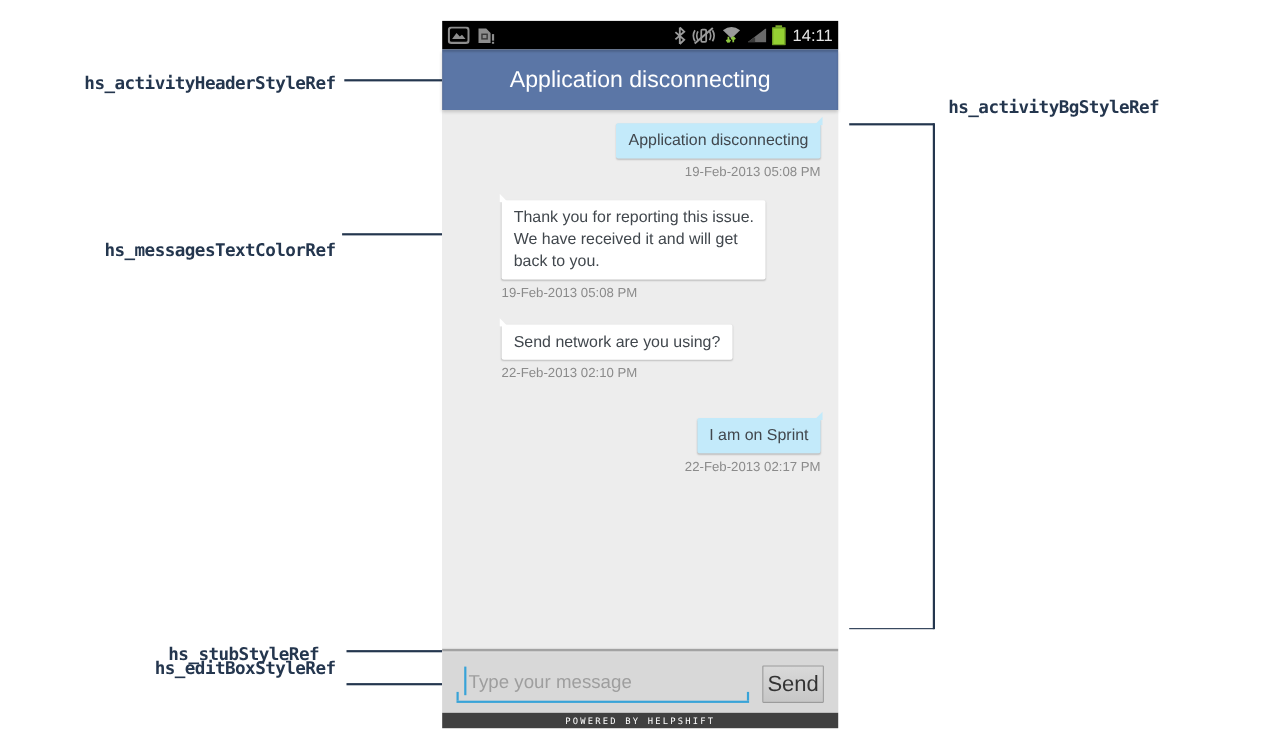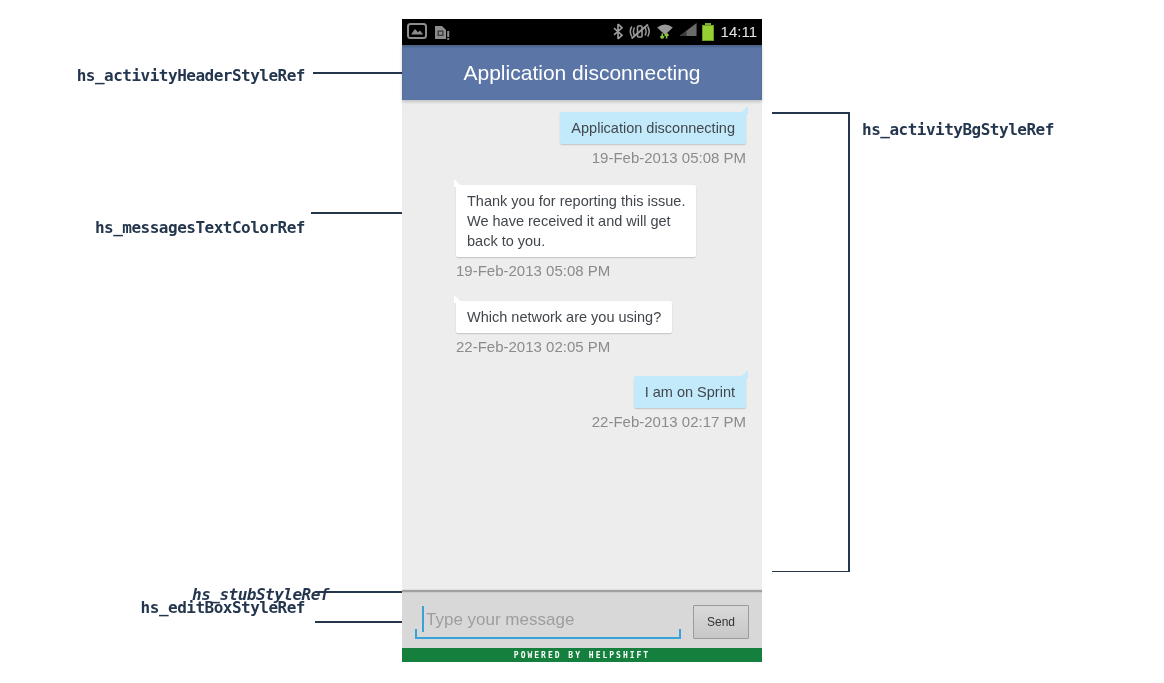--- a/index.html
+++ b/index.html
@@ -13,21 +13,21 @@
          white-space:nowrap; }
   .ann-line { position:absolute; background:#24364e; height:1.5px; }
   .ann-vline { position:absolute; background:#24364e; width:1.5px; }
 
   
   .phone { position:absolute; left:402px; top:19px; width:360px; height:643px;
            background:#ededed; box-shadow:0 0 0 0 transparent; }
 
   .status-bar { height:26px; background:#000; display:flex; align-items:center;
                 justify-content:space-between; padding:0 5px; }
-  .sb-left, .sb-right { display:flex; align-items:flex-start; gap:5px; }
+  .sb-left, .sb-right { display:flex; align-items:center; gap:5px; }
   .sb-time { color:#e6e6e6; font-size:15px; margin-left:2px; }
   .signal-tri { width:17px; height:13px; background:#6a6a6a;
                 clip-path:polygon(100% 0, 100% 100%, 0 100%); position:relative; }
   .signal-tri .fill { position:absolute; left:0; bottom:0; width:7px; height:5px;
                 background:#3c3c3c; clip-path:polygon(100% 0, 100% 100%, 0 100%); }
   .battery { width:12px; height:18px; position:relative; }
   .battery .tip { position:absolute; top:0; left:3px; width:6px; height:2px; background:#7fae2c; }
   .battery .body { position:absolute; top:2px; left:0; width:12px; height:16px;
                    background:#95d133; border:1px solid #6f9e23; }
 
@@ -45,60 +45,60 @@
             padding:6px 11px; border-radius:2px; white-space:pre-line;
             box-shadow:0 1px 1.5px rgba(0,0,0,0.18); }
   .bubble.user  { background:#c3eafa; }
   .bubble.agent { background:#ffffff; }
   .bubble.user::after { content:""; position:absolute; right:-2px; top:-6px;
             width:8px; height:8px; background:#c3eafa;
             clip-path:polygon(100% 0, 100% 100%, 0 100%); }
   .bubble.agent::after { content:""; position:absolute; left:-2px; top:-6px;
             width:8px; height:8px; background:#ffffff;
             clip-path:polygon(0 0, 100% 100%, 0 100%); }
-  .ts { font-size:15px; color:#8b8b8b; margin-top:5px;text-align:right; }
+  .ts { font-size:12px; color:#8b8b8b; margin-top:5px;text-align:right; }
 
   .stub { height:4px; background:linear-gradient(#dedede 0 25%, #a2a2a2 25% 75%, #cccccc 75% 100%); }
 
   .composer { height:55px; background:#d8d8d8; display:flex; align-items:flex-end;
               padding:0 13px 9px 13px; }
   .edit-box { flex:1; height:36px; position:relative; border-bottom:2px solid #38a3d8; }
   .edit-box::before, .edit-box::after { content:""; position:absolute; bottom:0;
               width:2px; height:8px; background:#38a3d8; }
   .edit-box::before { left:0; } .edit-box::after { right:0; }
   .cursor { position:absolute; left:7px; bottom:5px; width:2px; height:26px; background:#38a3d8; }
   .placeholder { position:absolute; left:11px; bottom:7px; font-size:17px; color:#9e9e9e; }
   .send { margin-left:12px; width:56px; height:34px; flex:0 0 auto;
           background:linear-gradient(#d9d9d9,#c7c7c7); border:1px solid #9b9b9b;
-          border-radius:1px; font-size:12px; color:#333; font-family:"Liberation Sans",sans-serif; }
+          border-radius:1px; font-size:20px; color:#333; font-family:"Liberation Sans",sans-serif; }
 
-  .powered { height:14px; background:#15803d; color:#fff; display:flex; align-items:center;
+  .powered { height:14px; background:#404040; color:#fff; display:flex; align-items:center;
              justify-content:center; font-family:"DejaVu Sans Mono", monospace;
-             font-size:8px; font-weight:bold; letter-spacing:2px; }
+             font-size:8px; font-weight:normal; letter-spacing:2px; }
 
   svg { display:block; }
 </style>
 </head>
 <body>
 
 <div class="canvas">
 
   <span class="ann" style="top:66px; right:859px;">hs_activityHeaderStyleRef</span>
   <div class="ann-line" style="left:313px; top:72px; width:89px;"></div>
 
   <span class="ann" style="top:218px; right:859px;">hs_messagesTextColorRef</span>
   <div class="ann-line" style="left:311px; top:212px; width:91px;"></div>
 
-  <span class="ann" style="top:585px; right:835px;font-style:italic;">hs_stubStyleRef</span>
+  <span class="ann" style="top:585px; right:874px;">hs_stubStyleRef</span>
   <div class="ann-line" style="left:315px; top:591px; width:87px;"></div>
 
   <span class="ann" style="top:598px; right:859px;">hs_editBoxStyleRef</span>
   <div class="ann-line" style="left:315px; top:621px; width:87px;"></div>
 
-  <span class="ann" style="top:120px; left:862px;">hs_activityBgStyleRef</span>
+  <span class="ann" style="top:88px; left:862px;">hs_activityBgStyleRef</span>
   <div class="ann-line" style="left:772px; top:112px; width:77px;"></div>
   <div class="ann-vline" style="left:848px; top:112px; height:460px;"></div>
   <div class="ann-line" style="left:772px; top:570.5px; width:77px;"></div>
 
   <div class="phone">
 
     <div class="status-bar">
       <div class="sb-left">
         <span>
           <svg width="20" height="16" viewBox="0 0 20 16">
@@ -156,24 +156,24 @@
         <div class="bubble user">Application disconnecting</div>
         <div class="ts">19-Feb-2013 05:08 PM</div>
       </div>
       <div class="msg-row left" style="margin-top:19px;">
         <div class="bubble agent">Thank you for reporting this issue.
 We have received it and will get
 back to you.</div>
         <div class="ts">19-Feb-2013 05:08 PM</div>
       </div>
       <div class="msg-row left" style="margin-top:22px;">
-        <div class="bubble agent">Which network are you using?</div>
-        <div class="ts">22-Feb-2013 02:05 PM</div>
+        <div class="bubble agent">Send network are you using?</div>
+        <div class="ts">22-Feb-2013 02:10 PM</div>
       </div>
-      <div class="msg-row right" style="margin-top:21px;">
+      <div class="msg-row right" style="margin-top:34px;">
         <div class="bubble user">I am on Sprint</div>
         <div class="ts">22-Feb-2013 02:17 PM</div>
       </div>
     </div>
 
     <div class="stub"></div>
 
     <div class="composer">
       <div class="edit-box">
         <span class="cursor"></span>

